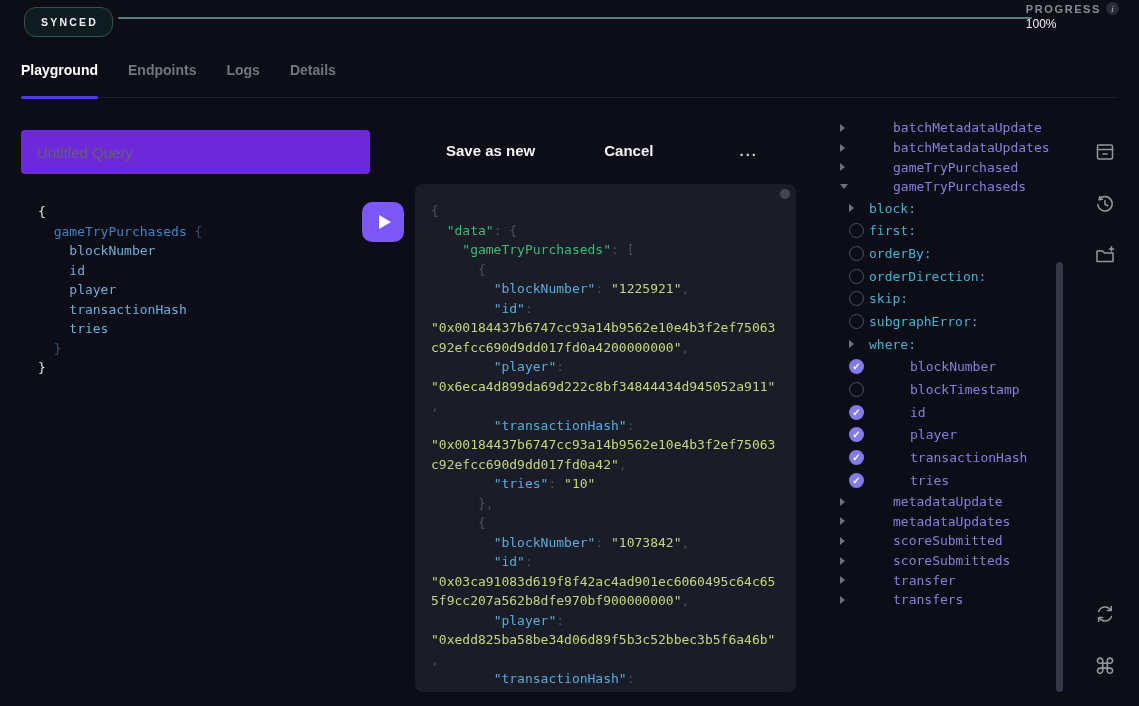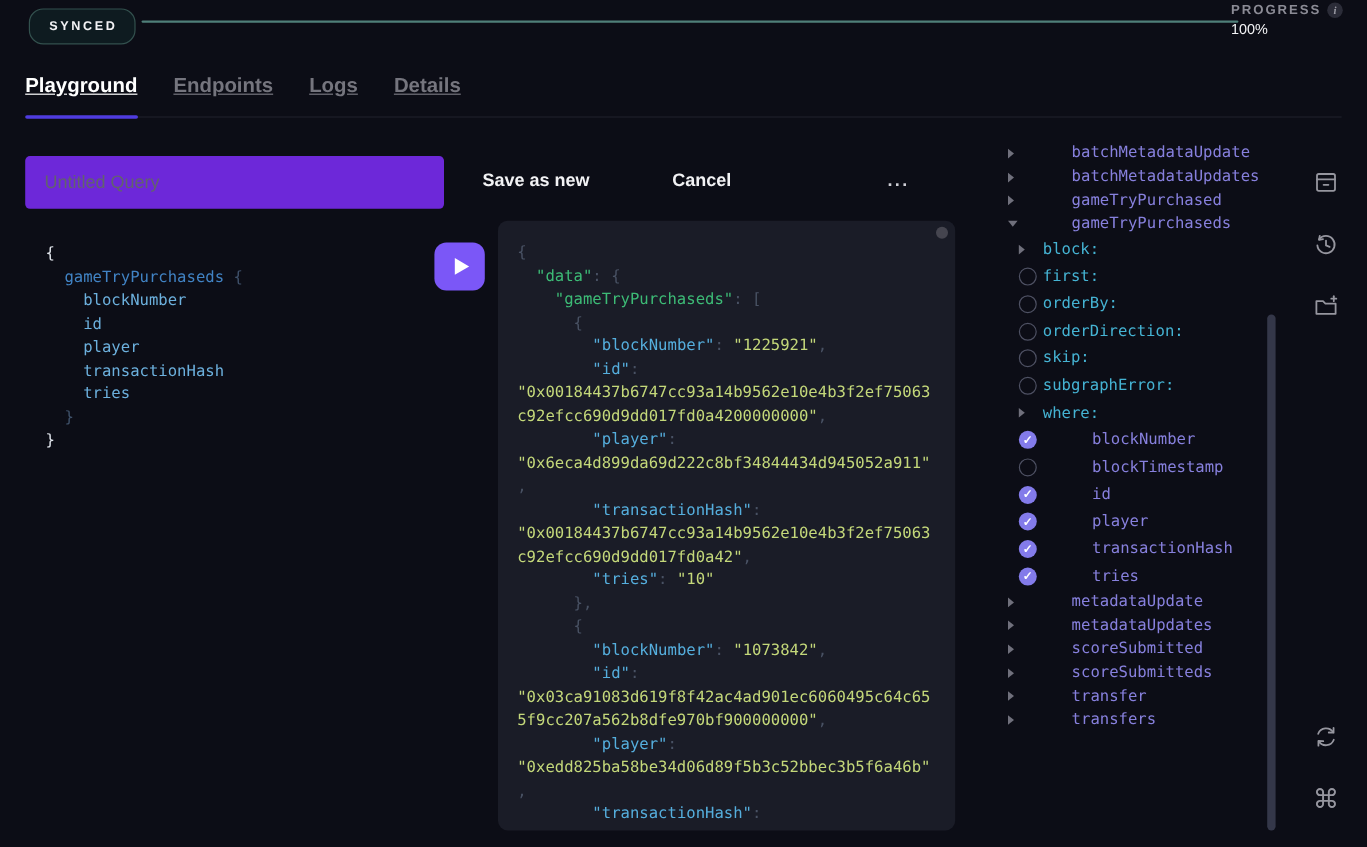--- a/index.html
+++ b/index.html
@@ -27,22 +27,22 @@
     font-size:9px; font-style:italic; font-weight:bold; display:flex; align-items:center; justify-content:center;
     font-family:"Liberation Serif", serif;
   }
   .progress-value { color:#f4f4f6; font-size:12px; margin-top:2px; }
   
   .tabs {
     position:absolute; left:21px; top:62px; width:1097px; height:36px;
     display:flex; gap:30px; border-bottom:1px solid #1e1f2a;
   }
   .tab {
-    font-size:17px; font-weight:bold; color:#75757e; padding-bottom:12px; cursor:pointer;
-    position:relative; white-space:nowrap;text-decoration:underline;
+    font-size:14px; font-weight:bold; color:#75757e; padding-bottom:12px; cursor:pointer;
+    position:relative; white-space:nowrap;
   }
   .tab.active { color:#ffffff; }
   .tab.active::after {
     content:""; position:absolute; left:0; right:0; bottom:-2px; height:3px;
     background:#4f3ce0; border-radius:2px;
   }
   
   .query-name {
     position:absolute; left:21px; top:130px; width:349px; height:44px;
     background:#6d28d9; border:none; border-radius:4px; outline:none;
@@ -64,21 +64,21 @@
   .tok-v { color:#c4d87a; }
   
   .play-btn {
     position:absolute; left:362px; top:202px; width:42px; height:40px;
     background:#7b57f7; border:none; border-radius:10px; cursor:pointer;
     display:flex; align-items:center; justify-content:center;
   }
   .play-tri { width:0; height:0; border-left:12px solid #ffffff; border-top:7px solid transparent; border-bottom:7px solid transparent; margin-left:3px; }
   
   .actions { position:absolute; left:402px; top:142px; width:380px; display:flex; align-items:center; }
-  .action-btn { font-size:15px; font-weight:bold; color:#f2f2f4; background:none; border:none; cursor:pointer; font-family:"Liberation Sans", sans-serif; }
+  .action-btn { font-size:15px; font-weight:bold; color:#f2f2f4; background:none; border:none; cursor:pointer; font-family:"Liberation Sans", sans-serif;margin-left:44px; }
   .action-cancel { margin-left:69px; }
   .action-more { margin-left:auto; margin-right:24px; letter-spacing:2px; font-size:15px; color:#cfcfd6; }
   
   .results-panel {
     position:absolute; left:415px; top:184px; width:381px; height:508px;
     background:#1a1c27; border-radius:8px; overflow:hidden;
   }
   .results-scroll-dot { position:absolute; top:5px; right:6px; width:10px; height:10px; border-radius:50%; background:#45454f; cursor:pointer; }
   #results-code { position:absolute; left:16px; top:17px; width:349px; }
   

